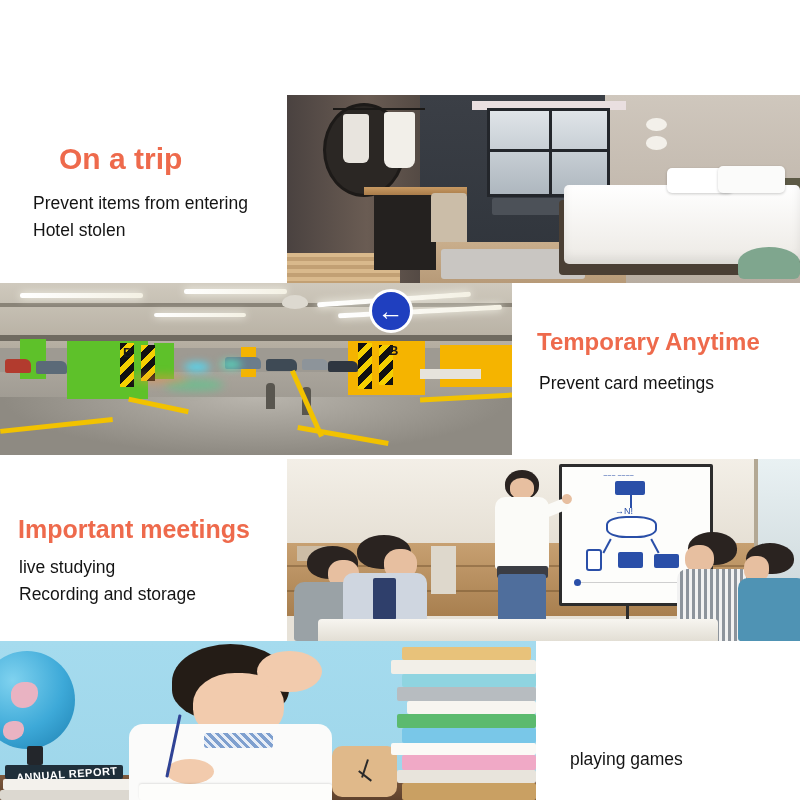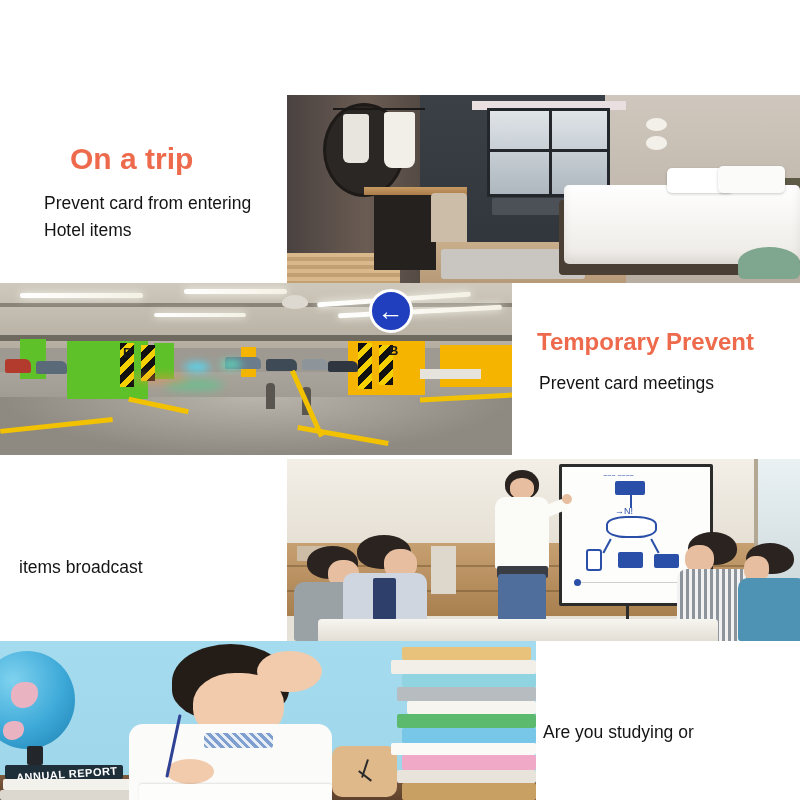--- a/index.html
+++ b/index.html
@@ -172,24 +172,24 @@
   .study .stack-book { position:absolute; border-radius:2px; }
 </style>
 </head>
 <body>
 
 <div class="page">
 
 
   <div class="row" style="top:92px;height:191px;">
 
-    <div class="text-block" style="left:0;top:0;width:287px;height:191px;margin-left:11px;">
+    <div class="text-block" style="left:0;top:0;width:287px;height:191px;">
       <div class="heading" style="position:absolute;left:59px;top:50px;font-size:30px;">On a trip</div>
-      <div class="body-line" style="position:absolute;left:33px;top:98px;">Prevent card from entering</div>
-      <div class="body-line" style="position:absolute;left:33px;top:125px;">Hotel items</div>
+      <div class="body-line" style="position:absolute;left:33px;top:98px;">Prevent items from entering</div>
+      <div class="body-line" style="position:absolute;left:33px;top:125px;">Hotel stolen</div>
     </div>
 
     <div class="photo hotel" style="left:287px;top:3px;width:513px;height:188px;">
       <div class="wall-left"></div>
       <div class="wall-mid"></div>
       <div class="wall-right"></div>
       <div class="bench"></div>
       <div class="mirror"></div>
       <div class="rail"></div>
       <div class="robe1"></div>
@@ -264,29 +264,31 @@
       <div class="bollard" style="left:59%;top:104px;height:28px;"></div>
 
       <div class="yellow-line" style="left:0;top:140px;width:22%;transform:rotate(-6deg);"></div>
       <div class="yellow-line" style="left:25%;top:120px;width:12%;transform:rotate(12deg);"></div>
       <div class="yellow-line" style="left:53%;top:118px;width:14%;transform:rotate(66deg);"></div>
       <div class="yellow-line" style="left:58%;top:150px;width:18%;transform:rotate(10deg);"></div>
       <div class="yellow-line" style="left:82%;top:112px;width:18%;transform:rotate(-3deg);"></div>
     </div>
 
     <div class="text-block" style="left:512px;top:0;width:288px;height:172px;background:#fff;">
-      <div class="heading" style="position:absolute;left:25px;top:46px;font-size:24px;">Temporary Prevent</div>
+      <div class="heading" style="position:absolute;left:25px;top:46px;font-size:24px;">Temporary Anytime</div>
       <div class="body-line" style="position:absolute;left:27px;top:87px;">Prevent card meetings</div>
     </div>
   </div>
 
   <div class="row" style="top:457px;height:184px;">
 
     <div class="text-block" style="left:0;top:0;width:287px;height:184px;">
-      <div class="body-line" style="position:absolute;left:19px;top:97px;">items broadcast</div>
+      <div class="heading" style="position:absolute;left:18px;top:59px;font-size:25px;">Important meetings</div>
+      <div class="body-line" style="position:absolute;left:19px;top:97px;">live studying</div>
+      <div class="body-line" style="position:absolute;left:19px;top:124px;">Recording and storage</div>
     </div>
 
     <div class="photo meeting" style="left:287px;top:2px;width:513px;height:182px;">
       <div class="wall"></div>
       <div class="wood"></div>
       <div class="wood-seam" style="left:0;top:58%;width:100%;"></div>
       <div class="wood-seam" style="left:0;top:72%;width:100%;"></div>
       <div class="panel" style="left:28%;top:48%;width:5%;height:26%;"></div>
       <div class="panel" style="left:2%;top:48%;width:7%;height:8%;background:#cdbda6;"></div>
       <div class="window-r"></div>
@@ -382,17 +384,17 @@
       <div class="stack-book" style="left:76%;top:38%;width:24%;height:8%;background:#f7f5f0;"></div>
       <div class="stack-book" style="left:74%;top:46%;width:26%;height:9%;background:#5cba6e;"></div>
       <div class="stack-book" style="left:75%;top:55%;width:25%;height:9%;background:#79c7e8;"></div>
       <div class="stack-book" style="left:73%;top:64%;width:27%;height:8%;background:#fbfaf6;"></div>
       <div class="stack-book" style="left:75%;top:72%;width:25%;height:9%;background:#f0a9c6;"></div>
       <div class="stack-book" style="left:74%;top:81%;width:26%;height:8%;background:#e8e4dc;"></div>
       <div class="stack-book" style="left:75%;top:89%;width:25%;height:11%;background:#c9a063;"></div>
     </div>
 
     <div class="text-block" style="left:536px;top:0;width:264px;height:159px;background:#fff;">
-      <div class="body-line" style="position:absolute;left:7px;top:78px;">Are you studying or</div>
+      <div class="body-line" style="position:absolute;left:34px;top:105px;">playing games</div>
     </div>
   </div>
 
 </div>
 
 </body></html>

